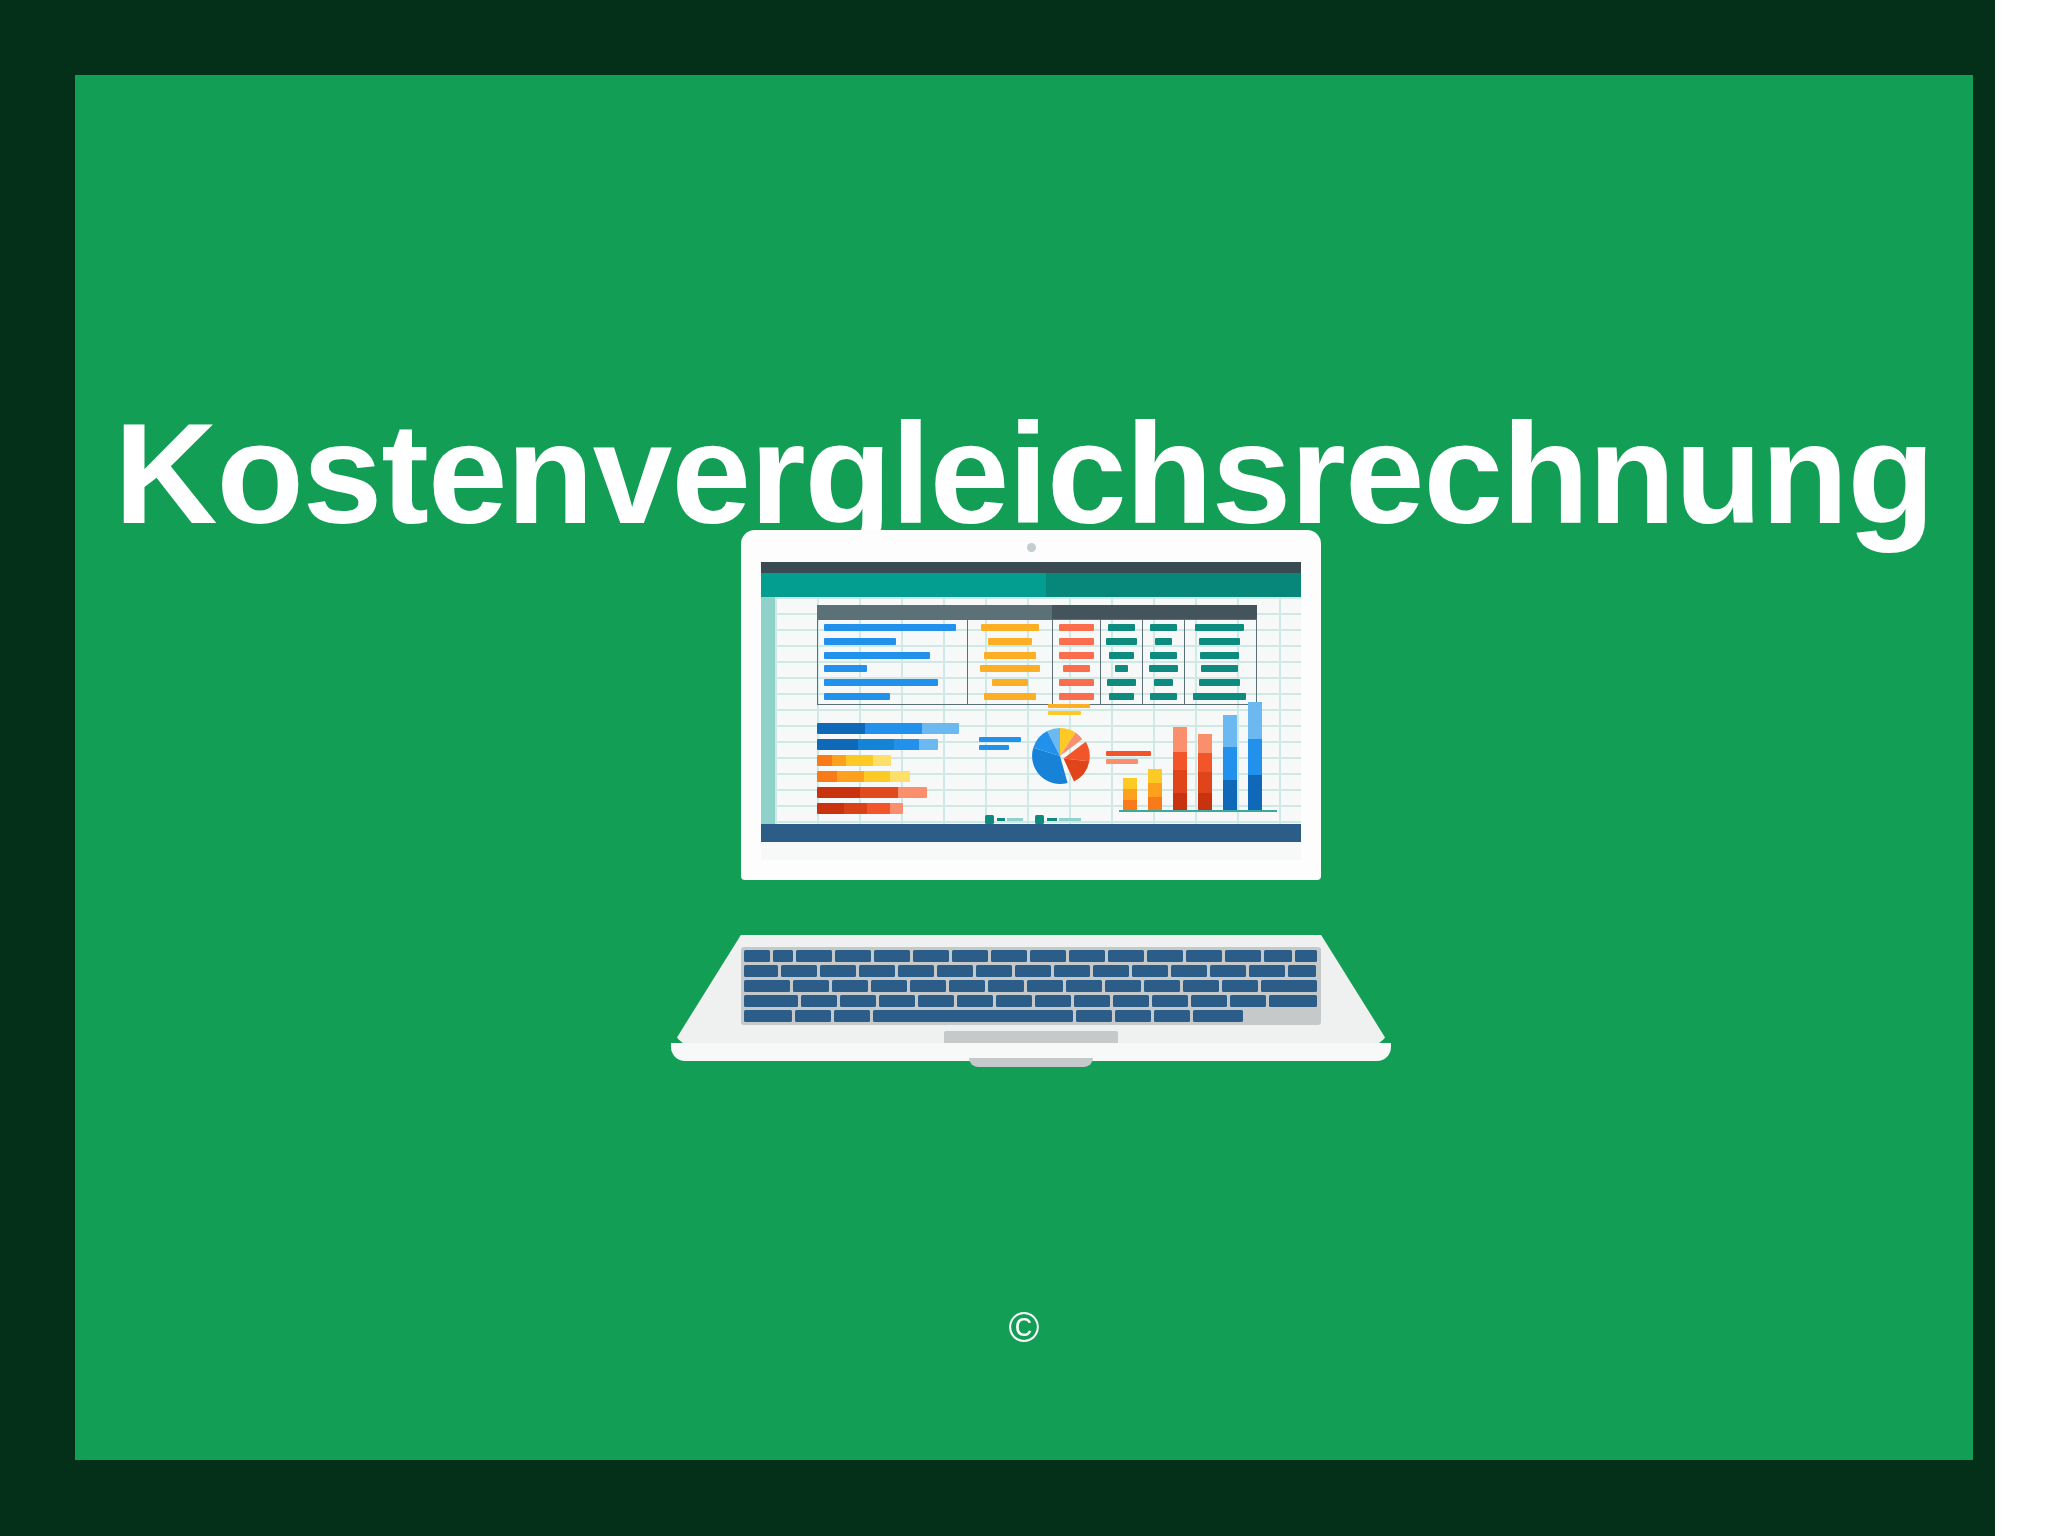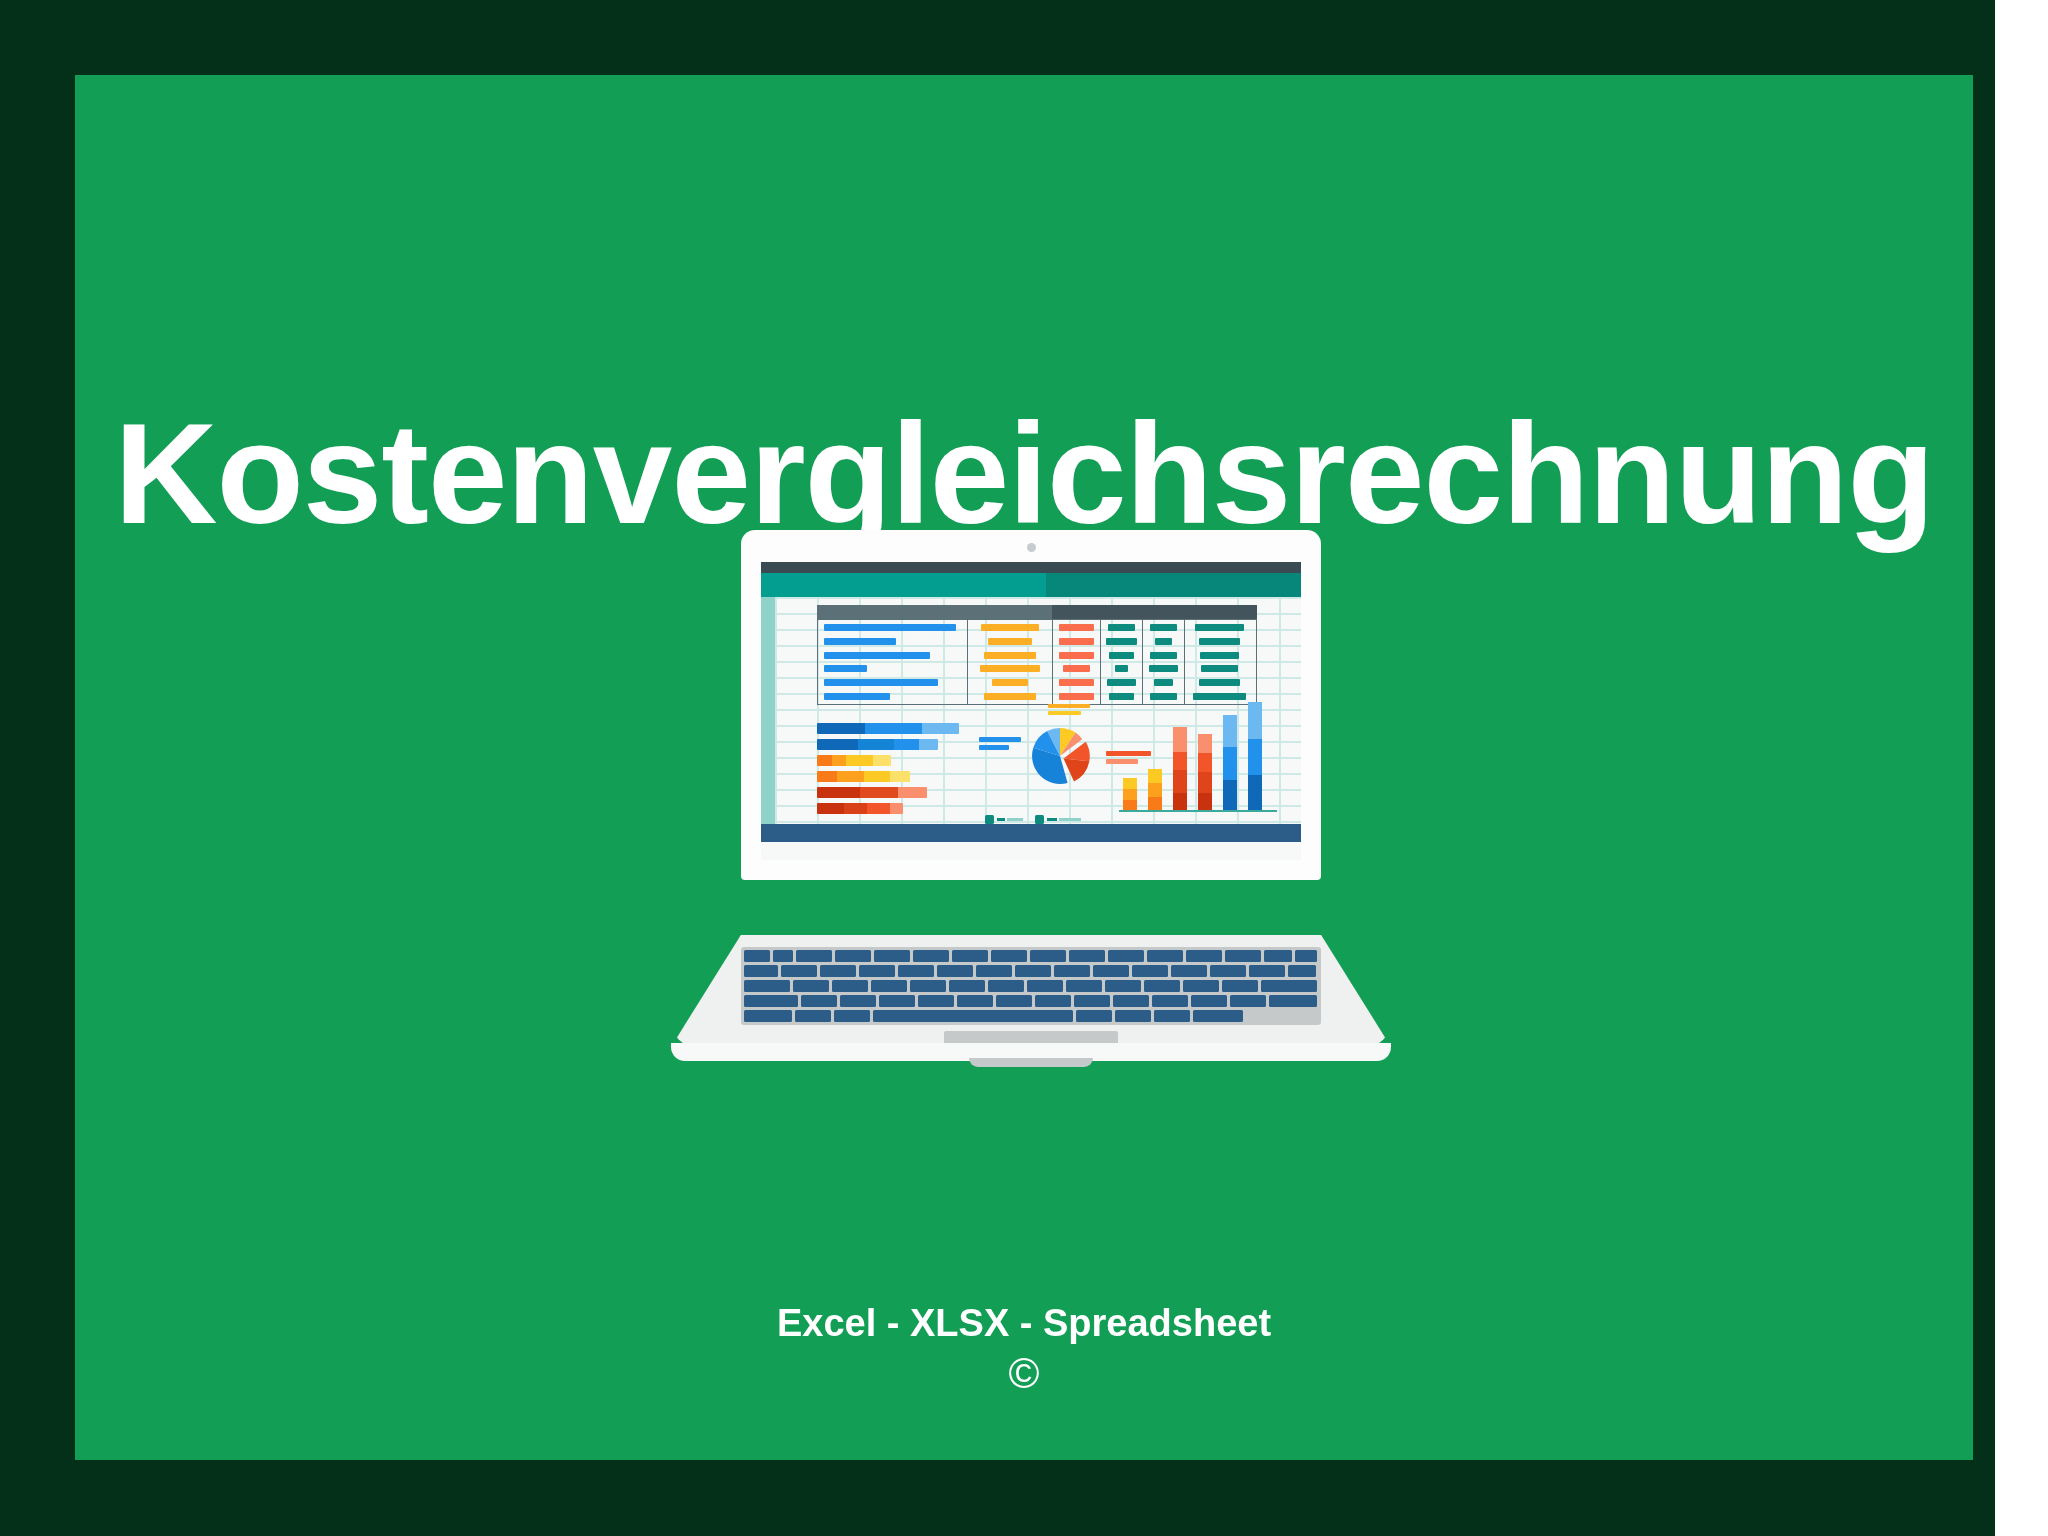--- a/index.html
+++ b/index.html
@@ -751,18 +751,17 @@
               <div class="key" style="width:50px"></div>
           </div>
         </div>
         <div class="trackpad"></div>
       </div>
       <div class="base-lip"></div>
       <div class="base-notch"></div>
     </div>
 
     <div id="footer">
-      <div id="footer-line1">Excel - XLSX - Spreadsheet</div>
       <div id="footer-line2">©</div>
     </div>
 
   </div>
 </div>
 
 </body></html>

